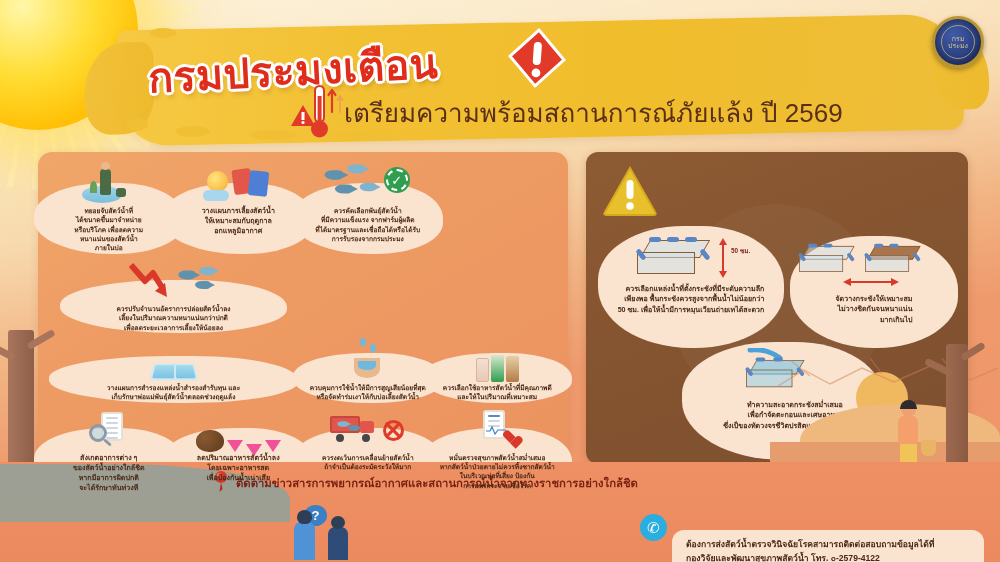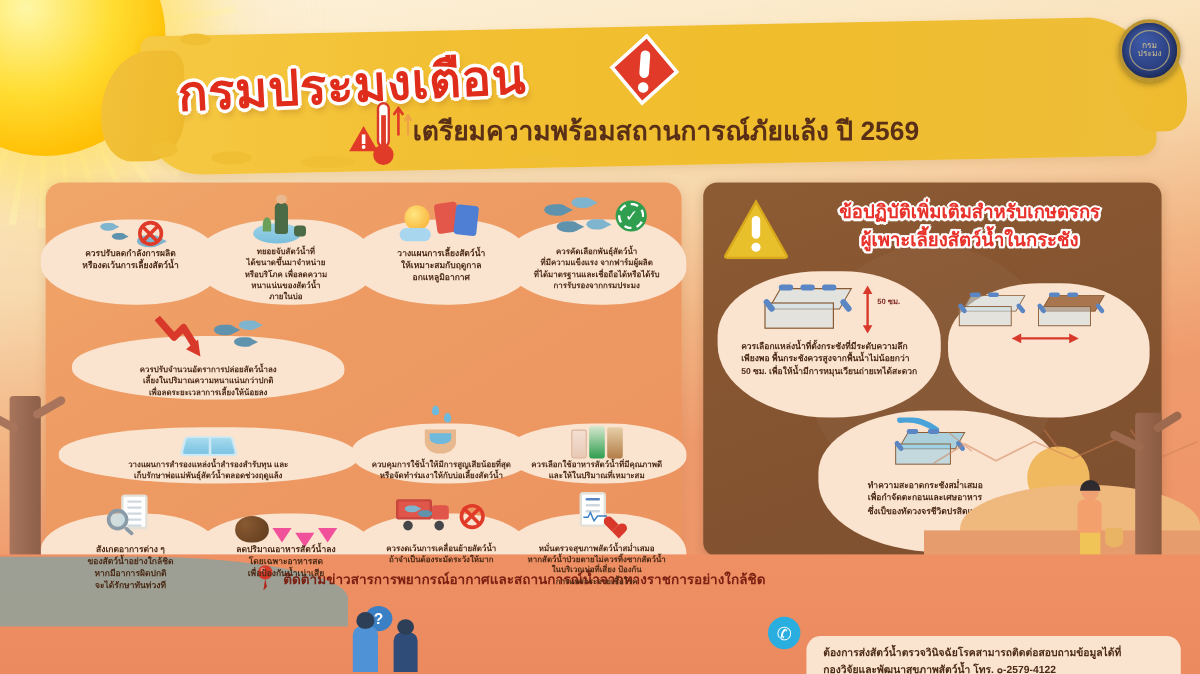--- a/index.html
+++ b/index.html
@@ -58,21 +58,21 @@
   .hdr-alert {
     position:absolute; left:506px; top:28px; z-index:7; width:62px; height:60px;
     transform: rotate(4deg);
   }
   .hdr-sub1 {
     position: absolute; left: 590px; top: 45px; z-index: 6;
     font-size: 23px; font-weight: 700; color: #5a2f17;
   }
   .hdr-sub2 {
     position: absolute; left: 344px; top: 92px; z-index: 6;
-    font-size: 22px; font-weight: 700; color: #5a2f17;
+    font-size: 26px; font-weight: 400; color: #5a2f17;
   }
   .thermo { position:absolute; left:306px; top:82px; z-index:7; width:40px; height:58px; }
   .mini-alert { position:absolute; left:290px; top:104px; z-index:7; width:26px; height:24px; }
 
   .seal {
     position: absolute; right: 16px; top: 16px; width: 52px; height: 52px; z-index: 8;
     border-radius: 50%;
     background: radial-gradient(circle at 40% 34%, #3f5ba8 0%, #2c4183 55%, #1d2c5c 100%);
     border: 3px solid #b99430;
     box-shadow: 0 2px 5px rgba(0,0,0,.34), inset 0 0 8px rgba(0,0,0,.45);
@@ -175,21 +175,21 @@
   .rblob {
     position:absolute; background:#fae3cf;
     border-radius: 46% 44% 48% 50% / 44% 48% 46% 50%;
     display:flex; flex-direction:column; align-items:center;
   }
   .rb1 { left:12px;  top:74px;  width:186px; height:122px; }
   .rb2 { left:204px; top:84px;  width:168px; height:112px; }
   .rb3 { left:96px;  top:190px; width:202px; height:118px; }
   .rblob .art { height:52px; display:flex; align-items:flex-end; justify-content:center; margin-top:4px; }
   .rblob .txt {
-    font-size:7.1px; line-height:1.48; color:#4a2a16; font-weight:600; text-align:left;
+    font-size:7.1px; line-height:1.48; color:#4a2a16; font-weight:600; text-align:right;
     padding:2px 9px 0; white-space:pre-line;
   }
   .cage { width:72px; height:34px; position:relative; }
   .cage .top { position:absolute; left:8px; top:0; width:60px; height:18px; background:rgba(205,225,235,.55); border:1.5px solid #8a5a32; transform: skewX(-30deg); }
   .cage .front { position:absolute; left:0; bottom:0; width:58px; height:22px; background:rgba(205,225,235,.5); border:1.5px solid #8a5a32; }
   .cage .float { position:absolute; width:12px; height:5px; background:#5b86c4; border-radius:3px; }
   .dim-label { font-size:6.4px; color:#7e2a22; font-weight:700; }
 
   
   .footer-strip {
@@ -284,31 +284,20 @@
 
   <div class="hdr-sub2">เตรียมความพร้อมสถานการณ์ภัยแล้ง ปี 2569</div>
 
   <div class="seal">
     <div class="seal-inner">กรมประมง</div>
   </div>
 
   <div class="left-card">
     <div class="grid">
 
-      <div class="cell">
-        <div class="blob wide"></div>
-        <div class="cell-art">
-          <span class="fish" style="transform:translateY(-12px) scale(.8)"></span>
-          <span class="fish dk" style="transform:translate(-6px,-4px) scale(.7)"></span>
-          <span class="fish" style="margin-left:4px;transform:scale(1.25)"></span>
-          <span class="nocircle" style="margin-left:-16px;"></span>
-        </div>
-        <div class="cell-txt">ควรปรับลดกำลังการผลิต
-หรืองดเว้นการเลี้ยงสัตว์น้ำ</div>
-      </div>
 
       <div class="cell">
         <div class="blob wide"></div>
         <div class="cell-art">
           <div style="position:relative;width:58px;height:44px;">
             <div class="pond" style="position:absolute;left:2px;bottom:2px;"></div>
             <div class="person-green" style="position:absolute;left:20px;bottom:10px;"></div>
             <div style="position:absolute;left:10px;bottom:12px;width:7px;height:12px;background:#6aa05a;border-radius:50% 50% 0 0;"></div>
             <div style="position:absolute;left:36px;bottom:8px;width:10px;height:9px;background:#4a6b45;border-radius:3px;"></div>
           </div>
@@ -489,22 +478,20 @@
     <div class="arc"></div>
 
     <div class="rc-alert">
       <svg width="54" height="50" viewBox="0 0 54 50">
         <path d="M27 2 L52 46 Q54 49 50 49 L4 49 Q0 49 2 46 Z" fill="#e8c02c" stroke="#d8a81c" stroke-width="2"></path>
         <rect x="23.5" y="14" width="7" height="19" rx="3.5" fill="#fff"></rect>
         <circle cx="27" cy="40" r="3.8" fill="#fff"></circle>
       </svg>
     </div>
 
-    <div class="rc-title">ข้อปฏิบัติเพิ่มเติมสำหรับเกษตรกร
-ผู้เพาะเลี้ยงสัตว์น้ำในกระชัง</div>
 
     <div class="rblob rb1">
       <div class="art">
         <div style="position:relative;width:124px;height:50px;">
           <div class="cage" style="position:absolute;left:8px;top:8px;">
             <div class="top"></div>
             <div class="front"></div>
             <div class="float" style="left:12px;top:-3px;"></div>
             <div class="float" style="left:30px;top:-3px;"></div>
             <div class="float" style="left:48px;top:-3px;"></div>
@@ -543,20 +530,23 @@
             <div class="float" style="left:-2px;top:12px;transform:rotate(52deg);"></div>
             <div class="float" style="right:-2px;top:12px;transform:rotate(52deg);"></div>
           </div>
           <svg width="56" height="12" viewBox="0 0 56 12" style="position:absolute;left:44px;top:34px;">
             <path d="M6 6 L50 6" stroke="#d8392a" stroke-width="2"></path>
             <path d="M0 6 L8 2 L8 10 Z" fill="#d8392a"></path>
               <path d="M56 6 L48 2 L48 10 Z" fill="#d8392a"></path>
           </svg>
         </div>
       </div>
+      <div class="txt">จัดวางกระชังให้เหมาะสม
+ไม่วางชิดกันจนหนาแน่น
+มากเกินไป</div>
     </div>
 
     <div class="rblob rb3">
       <div class="art">
         <div style="position:relative;width:110px;height:50px;">
           <svg width="40" height="34" viewBox="0 0 40 34" style="position:absolute;left:18px;top:0;">
             <path d="M4 2 Q20 0 34 10" stroke="#4aa3d8" stroke-width="5" fill="none" stroke-linecap="round"></path>
           </svg>
           <div class="cage" style="position:absolute;left:18px;top:12px;transform:scale(.8);transform-origin:left top;">
             <div class="top" style="background:rgba(120,195,226,.6);"></div>

